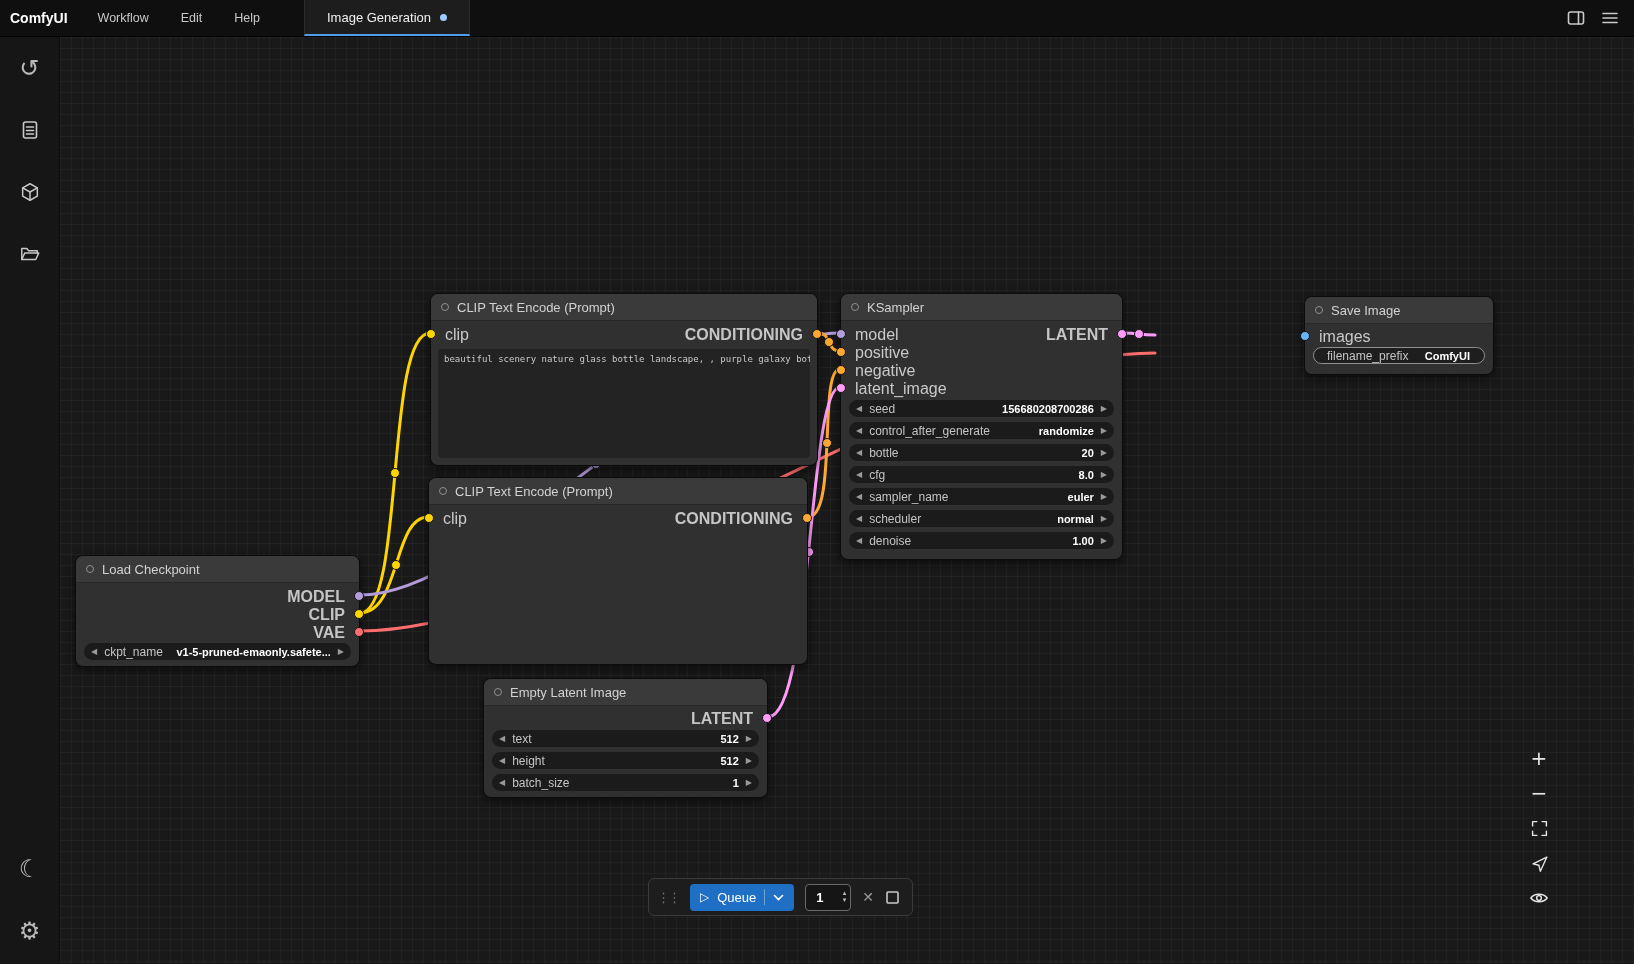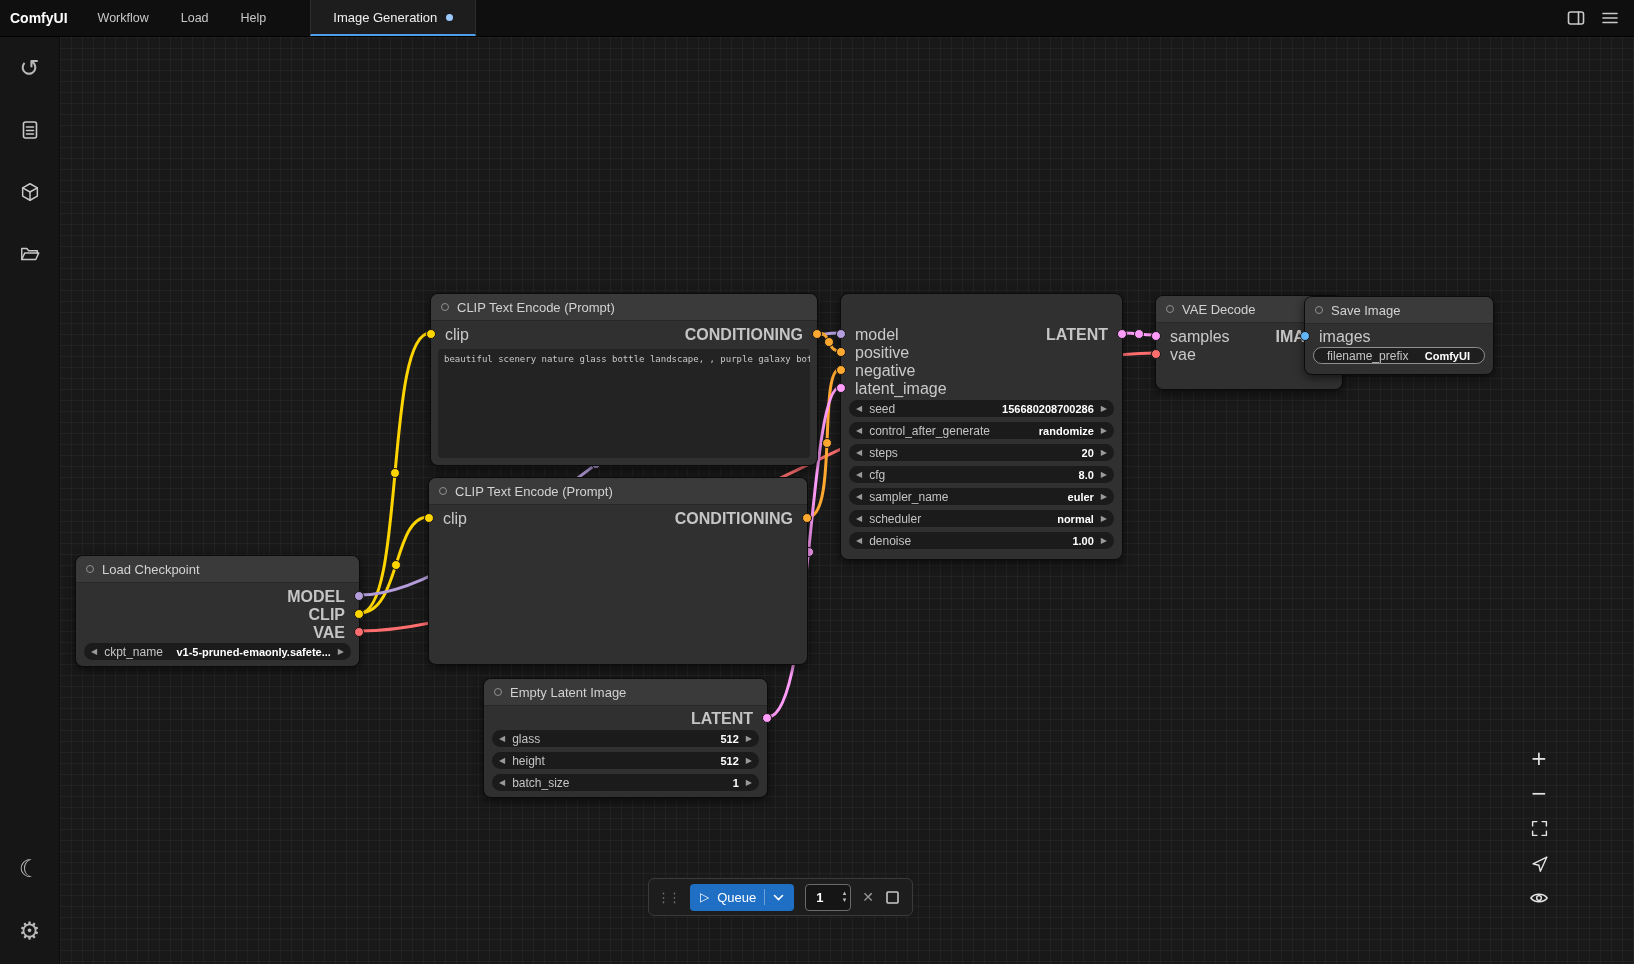--- a/index.html
+++ b/index.html
@@ -89,21 +89,21 @@
     color:#e4e4e4; font-size:20px; font-family:"DejaVu Sans",sans-serif; }
   svg.line-icon { stroke:#c9c9c9; fill:none; stroke-width:1.6; stroke-linecap:round; stroke-linejoin:round; }
   svg.line-icon.bright { stroke:#e4e4e4; }
 </style>
 </head>
 <body>
 
 <header class="topbar">
   <div class="logo">ComfyUI</div>
   <div class="menu-item">Workflow</div>
-  <div class="menu-item">Load</div>
+  <div class="menu-item">Edit</div>
   <div class="menu-item">Help</div>
   <div class="wtab">
     <span>Image Generation</span>
     <span class="dot"></span>
   </div>
   <div class="topbar-right">
     <span class="tb-icon">
       <svg class="line-icon" width="20" height="20" viewBox="0 0 20 20">
           <rect x="2.5" y="4" width="15" height="12" rx="2"></rect>
           <line x1="12.5" y1="4" x2="12.5" y2="16"></line>
@@ -204,20 +204,24 @@
       <span class="collapse-dot"></span>
       <span class="node-title">CLIP Text Encode (Prompt)</span>
     </div>
     <span class="port in pc-clip" style="top:35px"></span>
     <span class="plabel l" style="top:32px">clip</span>
     <span class="plabel r" style="top:32px">CONDITIONING</span>
     <span class="port out pc-cond" style="top:35px"></span>
   </div>
 
   <div class="node" style="left:780px;top:256px;width:283px;height:267px">
+    <div class="node-header">
+      <span class="collapse-dot"></span>
+      <span class="node-title">KSampler</span>
+    </div>
     <span class="port in pc-model" style="top:35px"></span>
     <span class="plabel l" style="top:32px">model</span>
     <span class="plabel r" style="top:32px">LATENT</span>
     <span class="port out pc-latent" style="top:35px"></span>
     <span class="port in pc-cond" style="top:53px"></span>
     <span class="plabel l" style="top:50px">positive</span>
     <span class="port in pc-cond" style="top:71px"></span>
     <span class="plabel l" style="top:68px">negative</span>
     <span class="port in pc-latent" style="top:89px"></span>
     <span class="plabel l" style="top:86px">latent_image</span>
@@ -229,21 +233,21 @@
       <span class="warr">▶</span>
     </div>
     <div class="widget" style="top:128px">
       <span class="warr">◀</span>
       <span class="wname">control_after_generate</span>
       <span class="wval">randomize</span>
       <span class="warr">▶</span>
     </div>
     <div class="widget" style="top:150px">
       <span class="warr">◀</span>
-      <span class="wname">steps</span>
+      <span class="wname">bottle</span>
       <span class="wval">20</span>
       <span class="warr">▶</span>
     </div>
     <div class="widget" style="top:172px">
       <span class="warr">◀</span>
       <span class="wname">cfg</span>
       <span class="wval">8.0</span>
       <span class="warr">▶</span>
     </div>
     <div class="widget" style="top:194px">
@@ -259,32 +263,20 @@
       <span class="warr">▶</span>
     </div>
     <div class="widget" style="top:238px">
       <span class="warr">◀</span>
       <span class="wname">denoise</span>
       <span class="wval">1.00</span>
       <span class="warr">▶</span>
     </div>
   </div>
 
-  <div class="node" style="left:1095px;top:258px;width:188px;height:95px">
-    <div class="node-header">
-      <span class="collapse-dot"></span>
-      <span class="node-title">VAE Decode</span>
-    </div>
-    <span class="port in pc-latent" style="top:35px"></span>
-    <span class="plabel l" style="top:32px">samples</span>
-    <span class="plabel r" style="top:32px">IMAGE</span>
-    <span class="port out pc-image" style="top:35px"></span>
-    <span class="port in pc-vae" style="top:53px"></span>
-    <span class="plabel l" style="top:50px">vae</span>
-  </div>
 
   <div class="node" style="left:1244px;top:259px;width:190px;height:79px">
     <div class="node-header">
       <span class="collapse-dot"></span>
       <span class="node-title">Save Image</span>
     </div>
     <span class="port in pc-image" style="top:34px"></span>
     <span class="plabel l" style="top:31px">images</span>
     <div class="widget outline" style="top:50px">
       <span class="wname" style="margin-left:6px">filename_prefix</span>
@@ -294,21 +286,21 @@
 
   <div class="node" style="left:423px;top:641px;width:285px;height:120px">
     <div class="node-header">
       <span class="collapse-dot"></span>
       <span class="node-title">Empty Latent Image</span>
     </div>
     <span class="plabel r" style="top:31px">LATENT</span>
     <span class="port out pc-latent" style="top:34px"></span>
     <div class="widget" style="top:51px">
       <span class="warr">◀</span>
-      <span class="wname">glass</span>
+      <span class="wname">text</span>
       <span class="wval">512</span>
       <span class="warr">▶</span>
     </div>
     <div class="widget" style="top:73px">
       <span class="warr">◀</span>
       <span class="wname">height</span>
       <span class="wval">512</span>
       <span class="warr">▶</span>
     </div>
     <div class="widget" style="top:95px">

